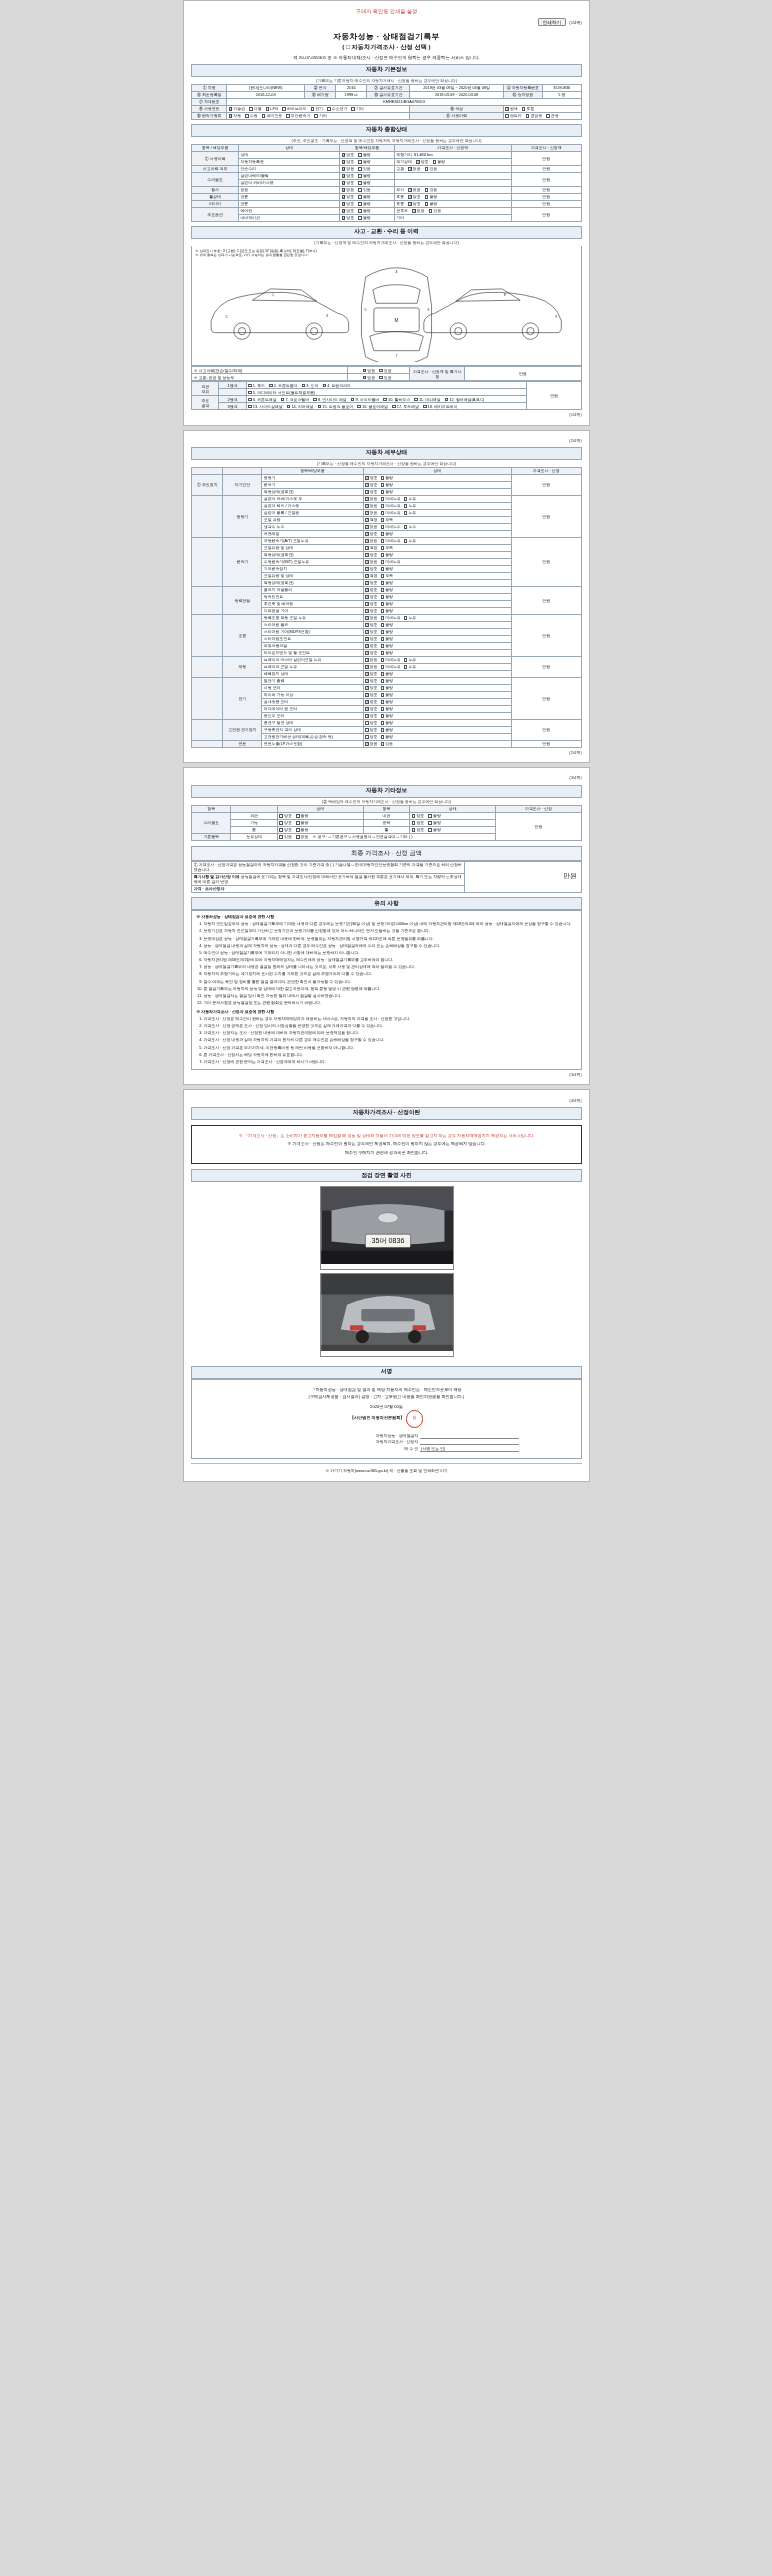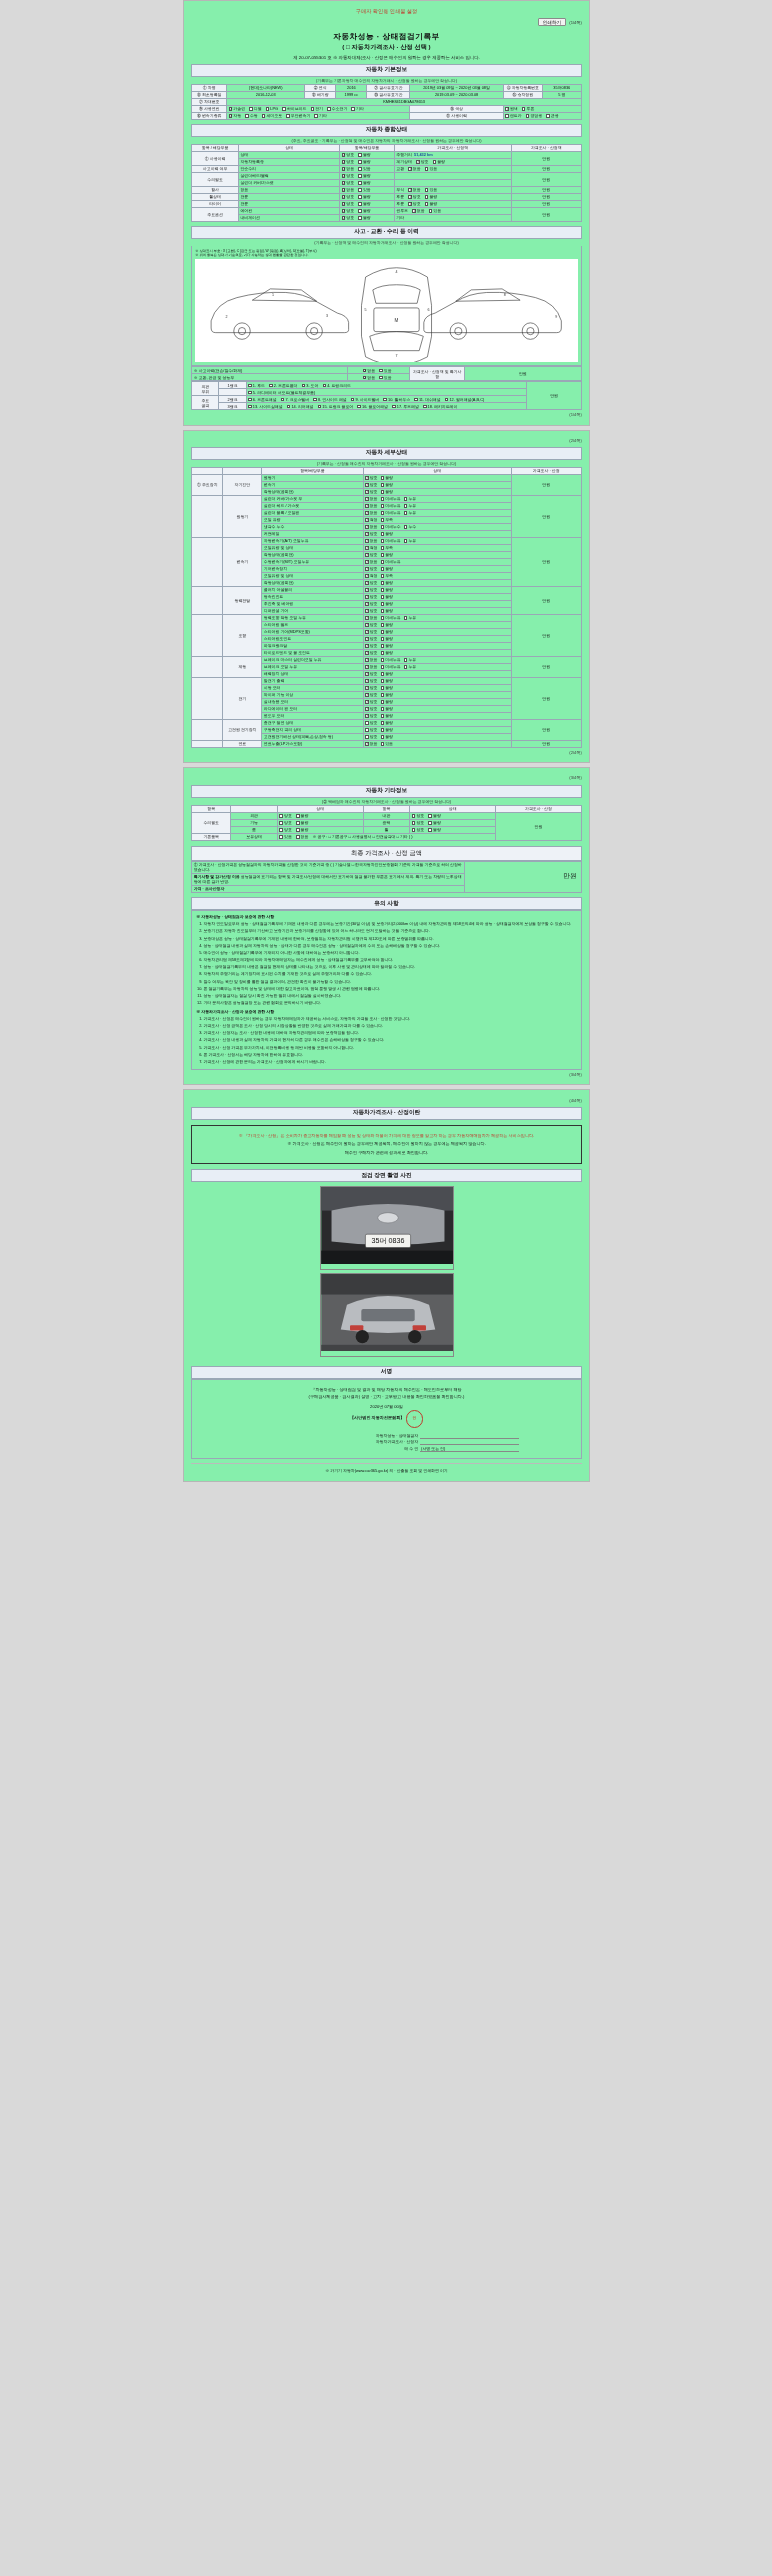--- a/index.html
+++ b/index.html
@@ -7,21 +7,21 @@
   body {
     width:773px;
     background:#d9d9d9;
     font-family:"Liberation Sans", sans-serif;
     font-size:4.6px;
     color:#111;
   }
   .page {
     width:407px;
     margin:0 auto 4px auto;
-    background:#86efac;
+    background:#ffffff;
     border:0.5px solid #b6b6b6;
     padding:5.2px 7.2px 7.2px 7.2px;
     position:relative;
   }
   .topline { text-align:center; color:#c0392b; font-size:5.2px; padding:2.1px 0 3.1px 0; }
   .printbar { display:flex; justify-content:flex-end; align-items:center; gap:3.1px; padding-bottom:2.1px; }
   .printbtn {
     border:0.5px solid #8a8a8a; background:#f2f2f2; padding:0.5px 4.1px; font-size:4.6px; border-radius:1px;
   }
   .pgno { font-size:4.1px; color:#333; }

